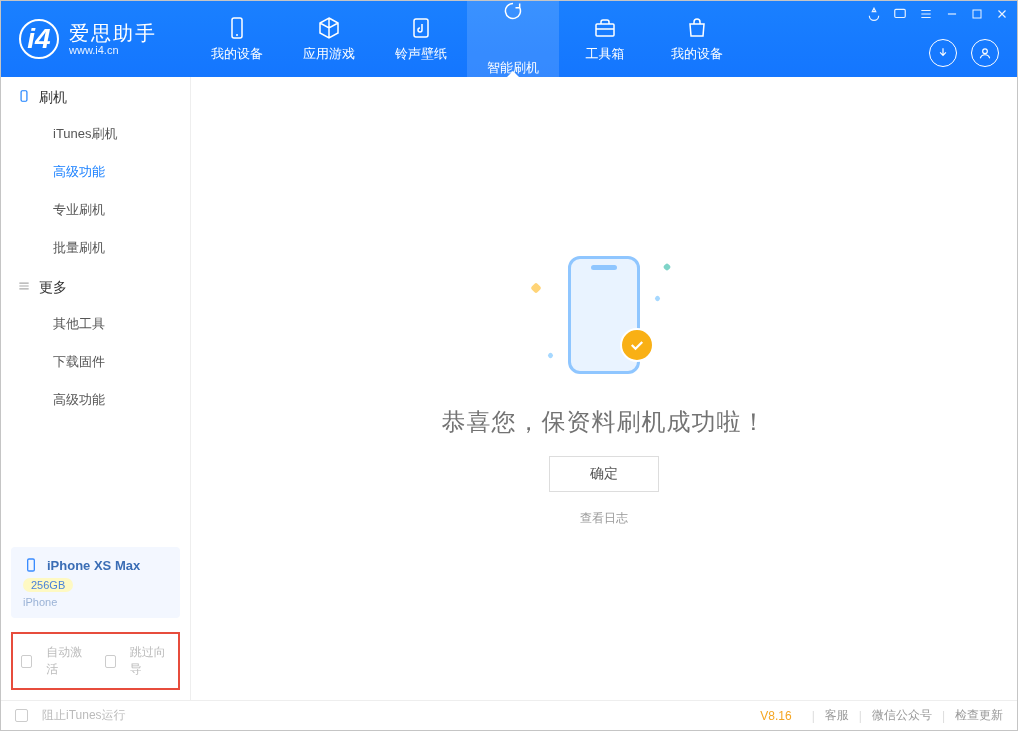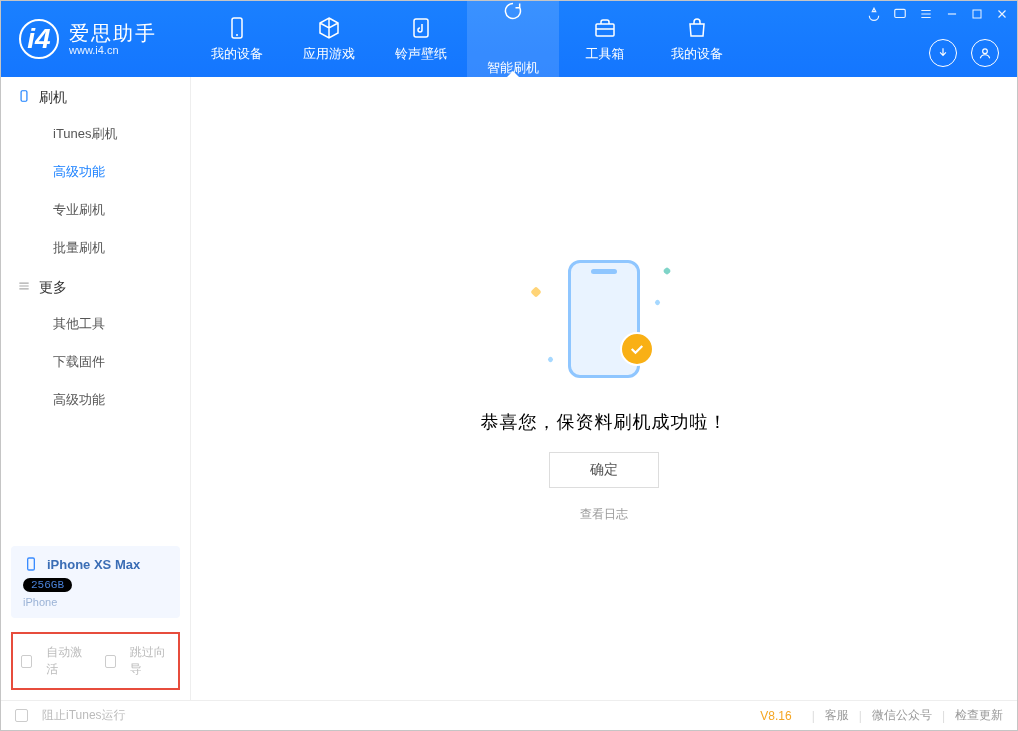--- a/index.html
+++ b/index.html
@@ -24,39 +24,39 @@
 
 .body-area { display: flex; height: calc(100% - 76px - 30px); }
 .sidebar { width: 190px; border-right: 1px solid #eee; display: flex; flex-direction: column; background: #fff; }
 .side-group-header { display: flex; align-items: flex-start; gap: 8px; padding: 12px 16px 8px; font-size: 14px; color: #333; font-weight: 500; }
 .side-group-header svg { width: 14px; height: 14px; }
 .side-item { padding: 10px 10px 10px 52px; font-size: 13px; color: #555; cursor: pointer; }
 .side-item.active { color: #1a80ff; }
 .side-spacer { flex: 1; }
 .side-status, .side-device { margin: 6px 10px; padding: 10px 12px; background: #f3f7ff; border-radius: 4px; font-size: 13px; color: #3a6db5; display: flex; flex-direction: column; gap: 4px; }
 .side-status .row, .side-device .row { display: flex; align-items: center; gap: 8px; }
-.capacity-pill { display: inline-block; background: #000000; color: #4a82d8; font-size: 11px; padding: 1px 8px; border-radius: 9px; font-family: Liberation Mono, monospace; }
+.capacity-pill { display: inline-block; background: #fef9c3; color: #4a82d8; font-size: 11px; padding: 1px 8px; border-radius: 9px; }
 .device-type { font-size: 11px; color: #9bb3d6; }
 .highlight-box { margin: 8px 10px 10px; border: 2px solid #e74c3c; padding: 10px 8px; display: flex; gap: 18px; align-items: center; }
 .chk { display: flex; align-items: center; gap: 14px; font-size: 12px; color: #bbb; cursor: pointer; }
 .chk .box { width: 13px; height: 13px; border: 1px solid #ccc; border-radius: 2px; }
 
 
 .main { flex: 1; display: flex; flex-direction: column; align-items: center; justify-content: center; gap: 18px; }
 .success-illus { width: 180px; height: 130px; position: relative; display: flex; align-items: center; justify-content: center; }
 .phone-shape { width: 72px; height: 118px; border: 3px solid #8fc6ff; border-radius: 12px; background: #e9f3ff; position: relative; }
 .phone-shape::before { content: ""; position: absolute; top: 6px; left: 50%; transform: translateX(-50%); width: 26px; height: 5px; background: #8fc6ff; border-radius: 3px; }
 .check-badge { position: absolute; right: 40px; bottom: 18px; width: 34px; height: 34px; background: #f9b015; border-radius: 50%; display: flex; align-items: center; justify-content: center; border: 2px solid #fff; }
 .check-badge svg { width: 18px; height: 18px; stroke: #fff; stroke-width: 3; fill: none; }
 .dot { position: absolute; border-radius: 2px; transform: rotate(45deg); }
 .d1 { width: 8px; height: 8px; background: #ffd477; top: 34px; left: 18px; }
 .d2 { width: 6px; height: 6px; background: #7fd4c8; top: 14px; right: 24px; }
 .d3 { width: 5px; height: 5px; background: #a6d8ff; bottom: 22px; left: 34px; border-radius: 50%; }
 .d4 { width: 5px; height: 5px; background: #a6d8ff; top: 46px; right: 34px; border-radius: 50%; }
-.success-text { font-size: 18px; color: #000000; letter-spacing: 1px; margin-top: 8px; }
+.success-text { font-size: 24px; color: #737373; letter-spacing: 1px; margin-top: 8px; }
 .confirm-btn { border: 1px solid #ddd; padding: 8px 40px; font-size: 14px; color: #555; background: #fff; cursor: pointer; border-radius: 0; }
 .log-link { font-size: 12px; color: #999; cursor: pointer; }
 
 
 .footer { height: 30px; border-top: 1px solid #eee; display: flex; align-items: center; padding: 0 14px; font-size: 12px; color: #aaa; gap: 8px; }
 .footer .right { margin-left: auto; display: flex; align-items: center; gap: 10px; }
 .footer .version { color: #f5a623; margin-right: 10px; }
 .footer .sep { color: #ddd; }
 .footer a { color: #999; cursor: pointer; }
 </style>

